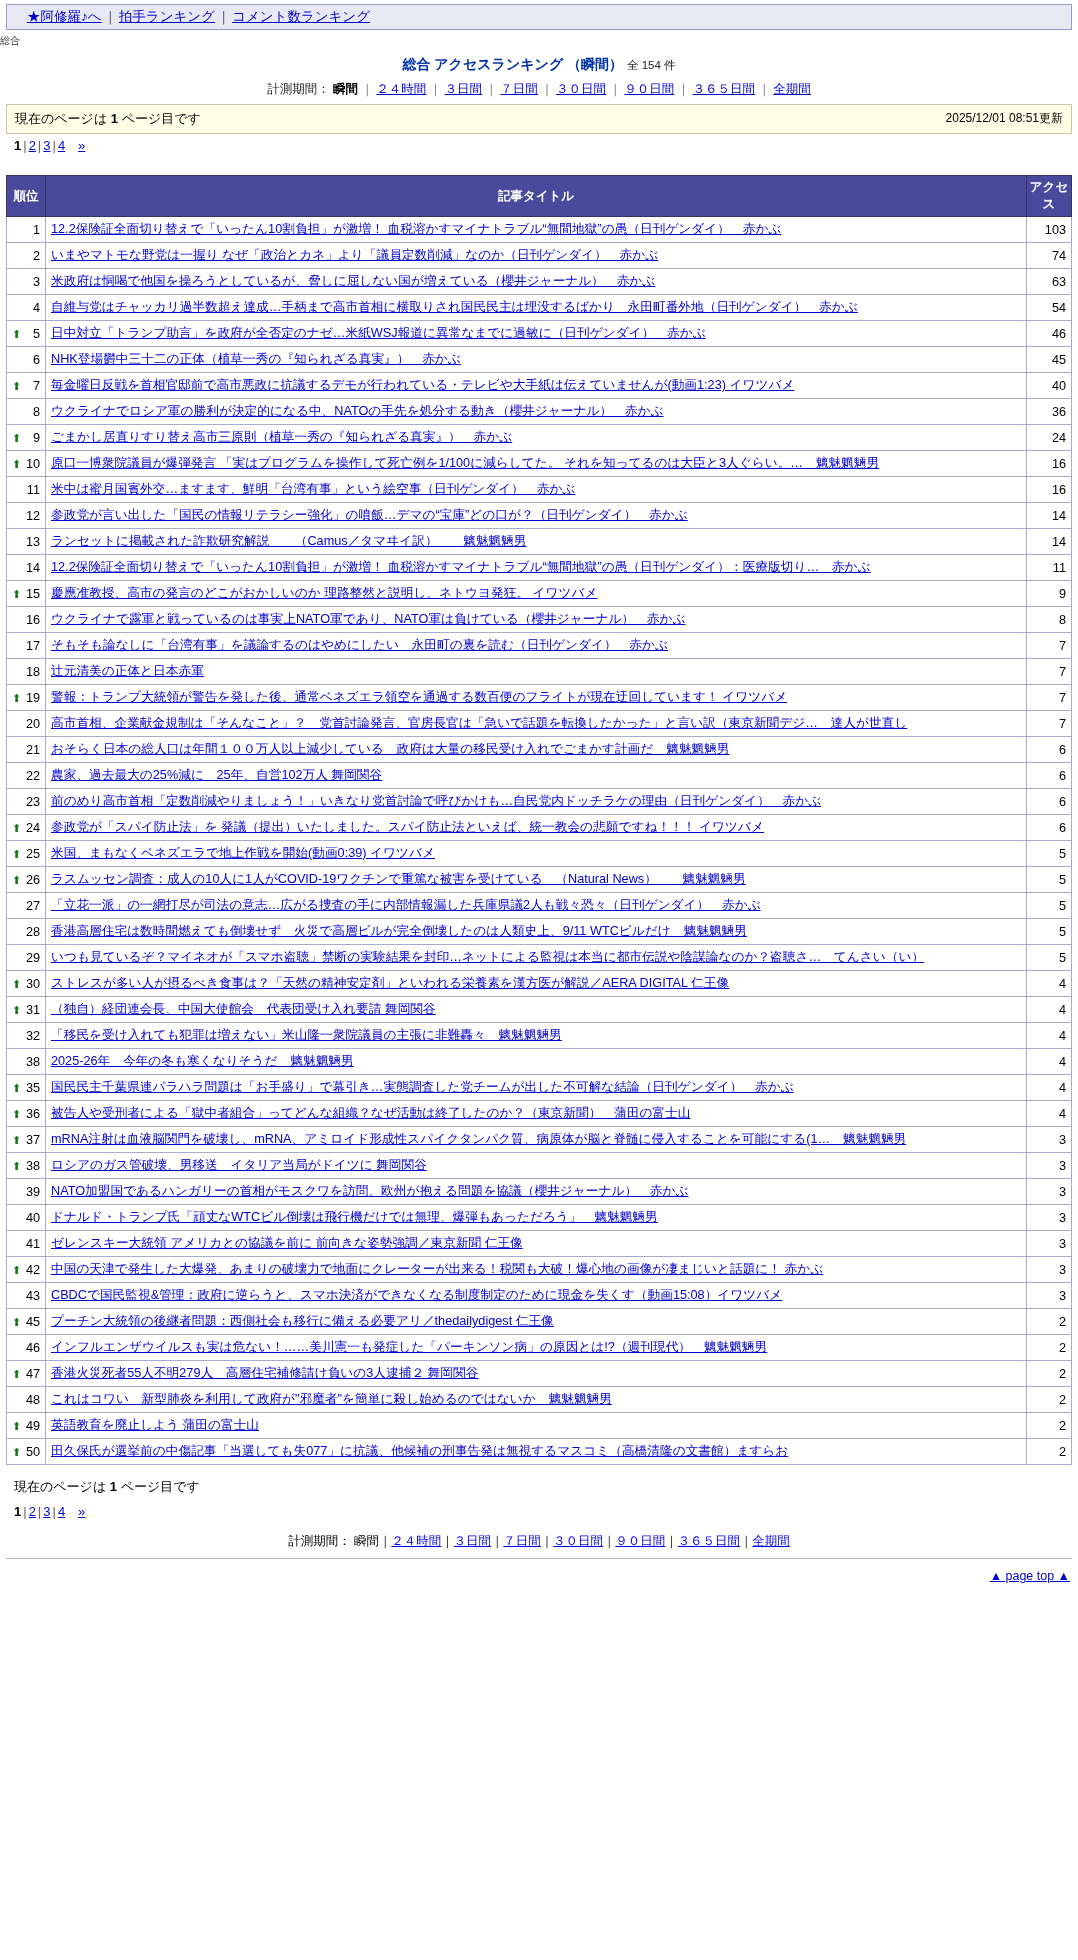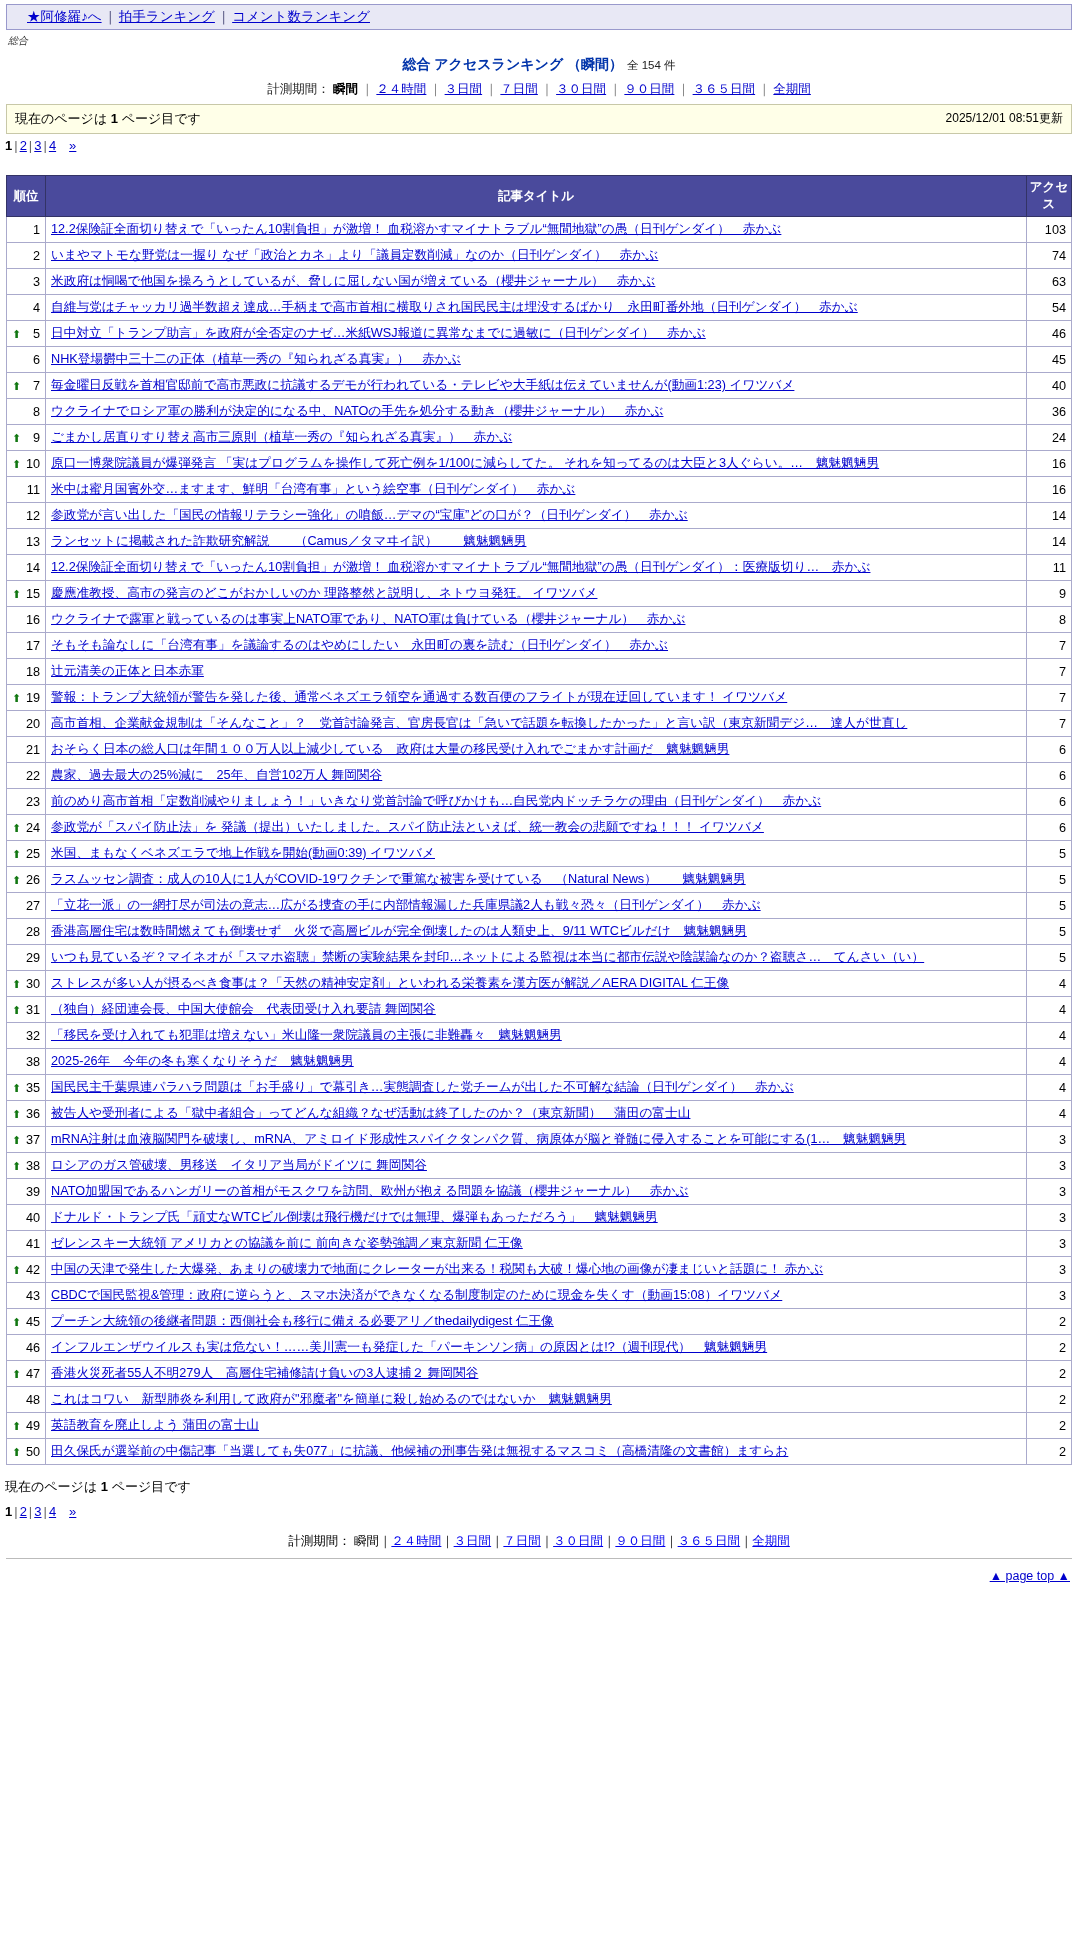--- a/index.html
+++ b/index.html
@@ -18,24 +18,23 @@
     margin: 4px 6px 0 6px;
     border: 1px solid #9999cc;
     background: #e8e8f5;
     padding: 3px 20px;
     font-size: 13.5px;
     color: #0000cc;
   }
   .topbar span.sep { color: #333366; padding: 0 2px; }
   .topbar a { color: #0000cc; }
   .crumb {
-    margin: 4px 8px 2px 8px;
+    margin: 4px 8px 2px 0;
     font-size: 10px;
     color: #333333;
-    font-style: italic;
   }
   .title-line {
     text-align: center;
     margin-top: 8px;
     font-size: 14px;
     font-weight: bold;
     color: #0033aa;
   }
   .title-line .count {
     font-weight: normal;
@@ -55,21 +54,21 @@
   .period-line .bar { color: #666666; padding: 0 3px; }
   .pagebox {
     margin: 0 6px;
     border: 1px solid #c8c8a8;
     background: #ffffe8;
     padding: 5px 8px;
     overflow: hidden;
   }
   .pagebox .left { float: left; font-size: 13px; }
   .pagebox .right { float: right; font-size: 12px; }
-  .pagenums { margin: 0 6px 4px 3px; padding: 3px 2px 0 2px; font-size: 13px; }
+  .pagenums { margin: 0 6px 4px 12px; padding: 3px 2px 0 2px; font-size: 13px; }
   .pagenums a { color: #0000cc; }
   .pagenums .cur { font-weight: bold; color: #000000; }
   .pagenums .bar { color: #666666; padding: 0 2px; }
 
   table.rank {
     margin: 20px 6px 0 6px;
     border-collapse: collapse;
     width: 1066px;
     table-layout: fixed;
   }

